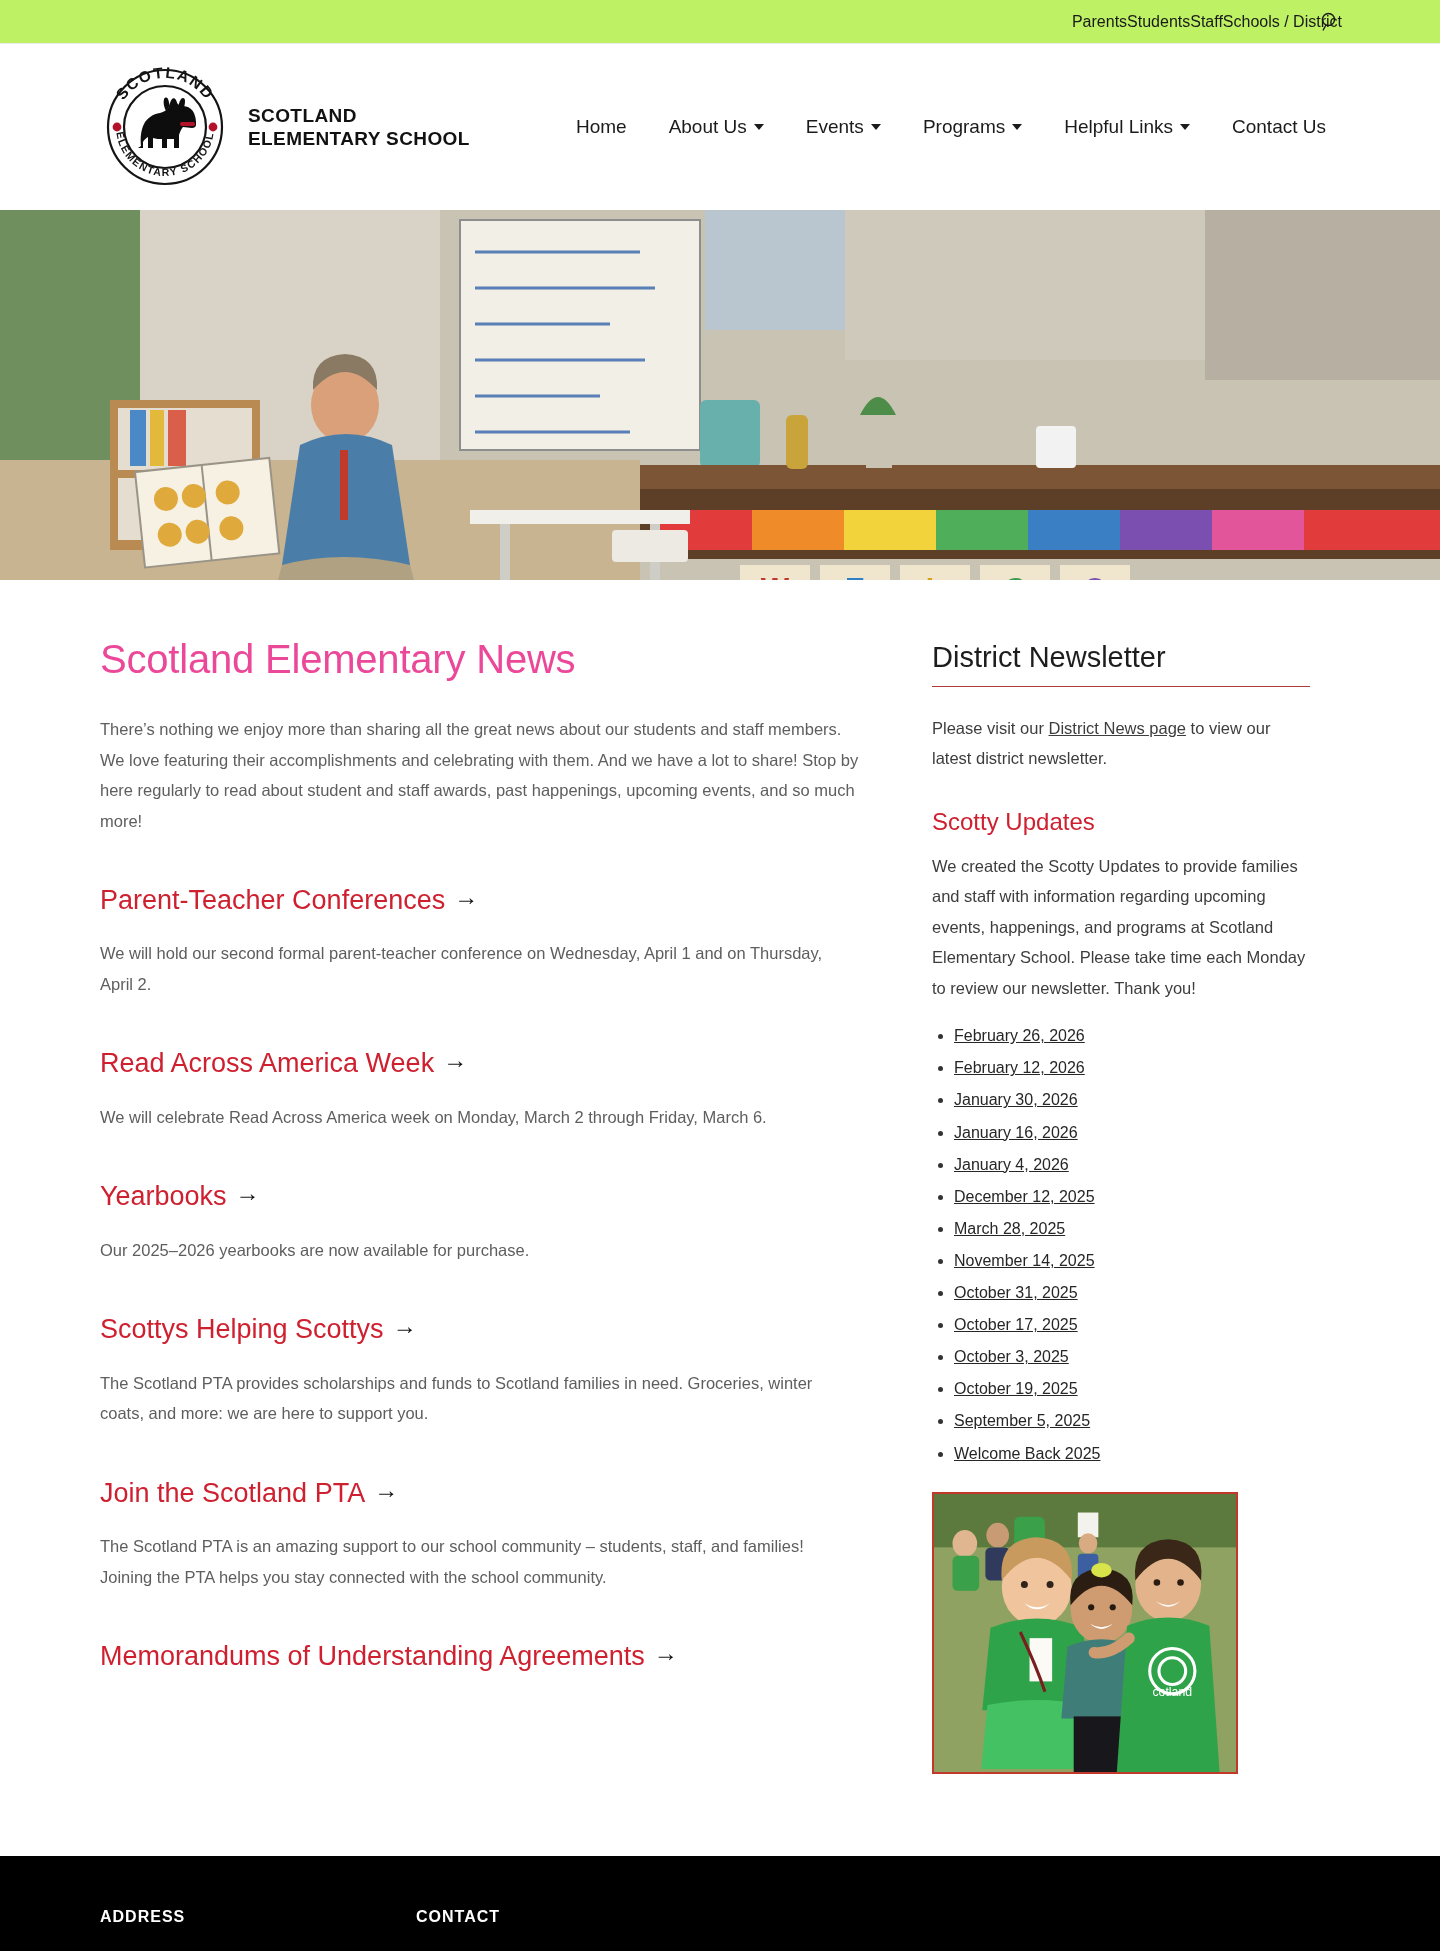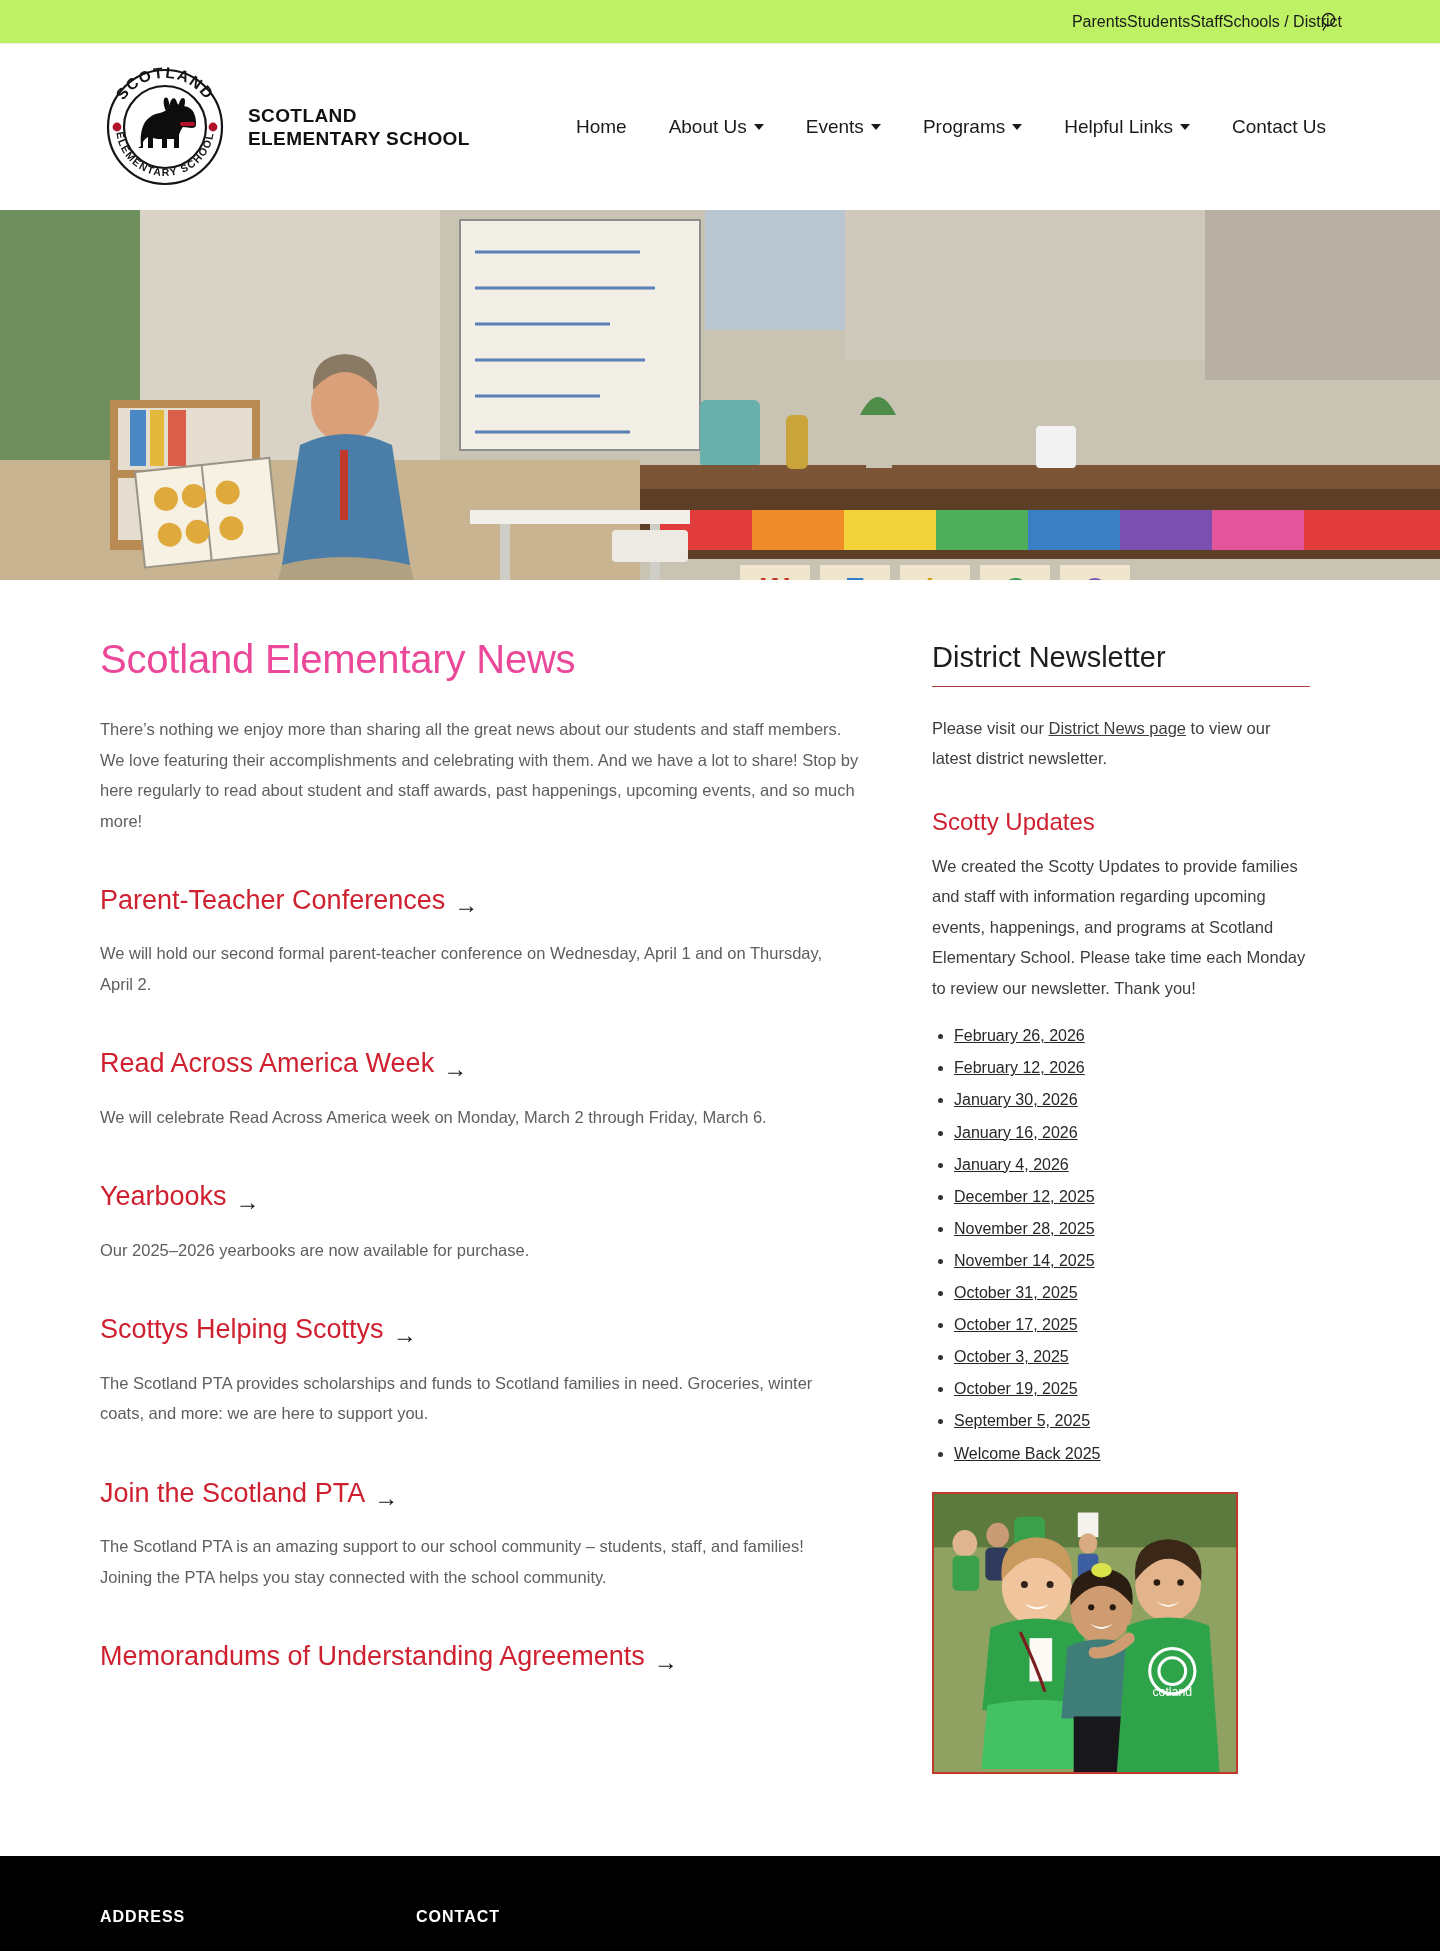--- a/index.html
+++ b/index.html
@@ -98,21 +98,21 @@
   p.intro { margin-bottom: 18px; }
 
   .news-item { margin-top: 48px; }
   .news-item h2 {
     font-size: 27px;
     font-weight: 400;
     color: #cf2030;
     line-height: 1.2;
     margin-bottom: 22px;
     display: flex;
-    align-items: flex-end;
+    align-items: flex-start;
     gap: 9px;
     cursor: pointer;
   }
   .news-item h2 .arrow { color: #111; font-size: 24px; line-height: 1; position: relative; top: 1px; }
   .news-item p { font-size: 16.5px; line-height: 1.85; color: #5e5e5e; max-width: 740px; }
 
   
   .sb-title {
     font-size: 29px;
     font-weight: 400;
@@ -394,21 +394,21 @@
     <h3 class="sb-sub">Scotty Updates</h3>
     <p class="sb-text">We created the Scotty Updates to provide families and staff with information regarding upcoming events, happenings, and programs at Scotland Elementary School. Please take time each Monday to review our newsletter. Thank you!</p>
 
     <ul class="sb-list">
       <li><a href="#">February 26, 2026</a></li>
       <li><a href="#">February 12, 2026</a></li>
       <li><a href="#">January 30, 2026</a></li>
       <li><a href="#">January 16, 2026</a></li>
       <li><a href="#">January 4, 2026</a></li>
       <li><a href="#">December 12, 2025</a></li>
-      <li><a href="#">November 28, 2025</a></li>
+      <li><a href="#">March 28, 2025</a></li>
       <li><a href="#">November 14, 2025</a></li>
       <li><a href="#">October 31, 2025</a></li>
       <li><a href="#">October 17, 2025</a></li>
       <li><a href="#">October 3, 2025</a></li>
       <li><a href="#">October 19, 2025</a></li>
       <li><a href="#">September 5, 2025</a></li>
       <li><a href="#">Welcome Back 2025</a></li>
     </ul>
 
     <div class="sb-photo">

